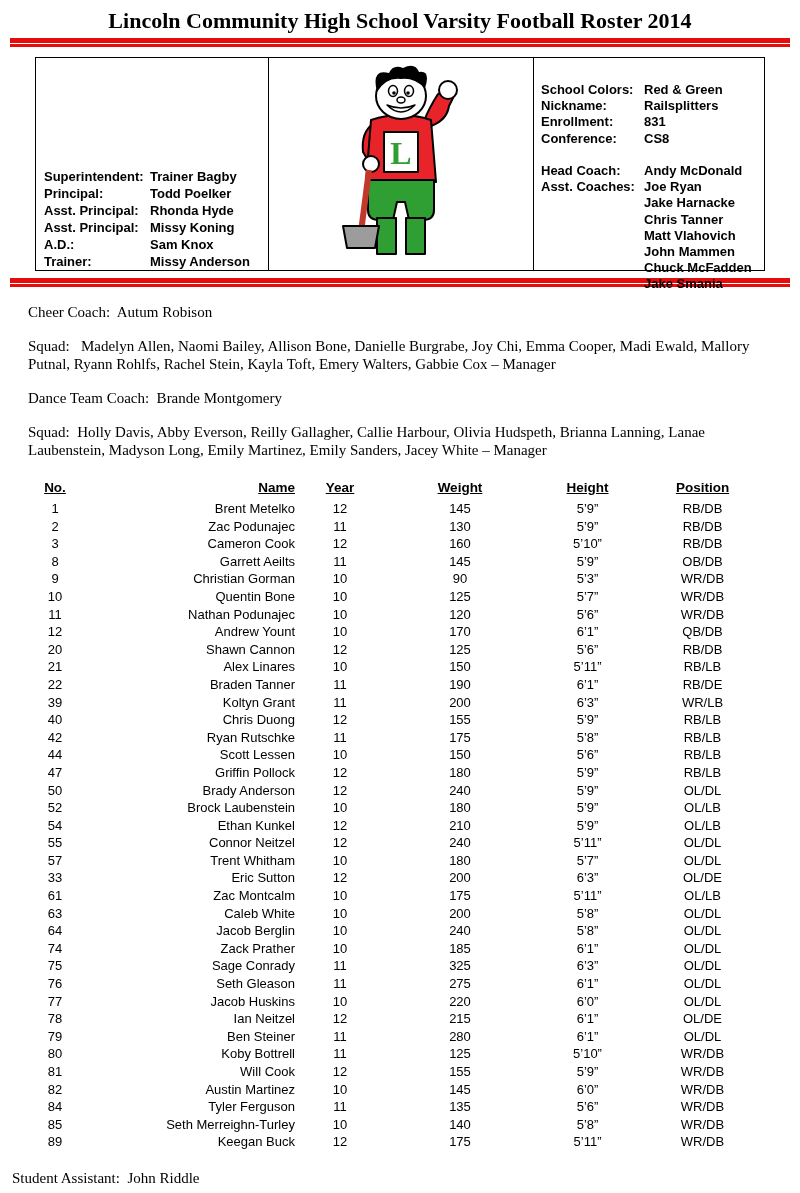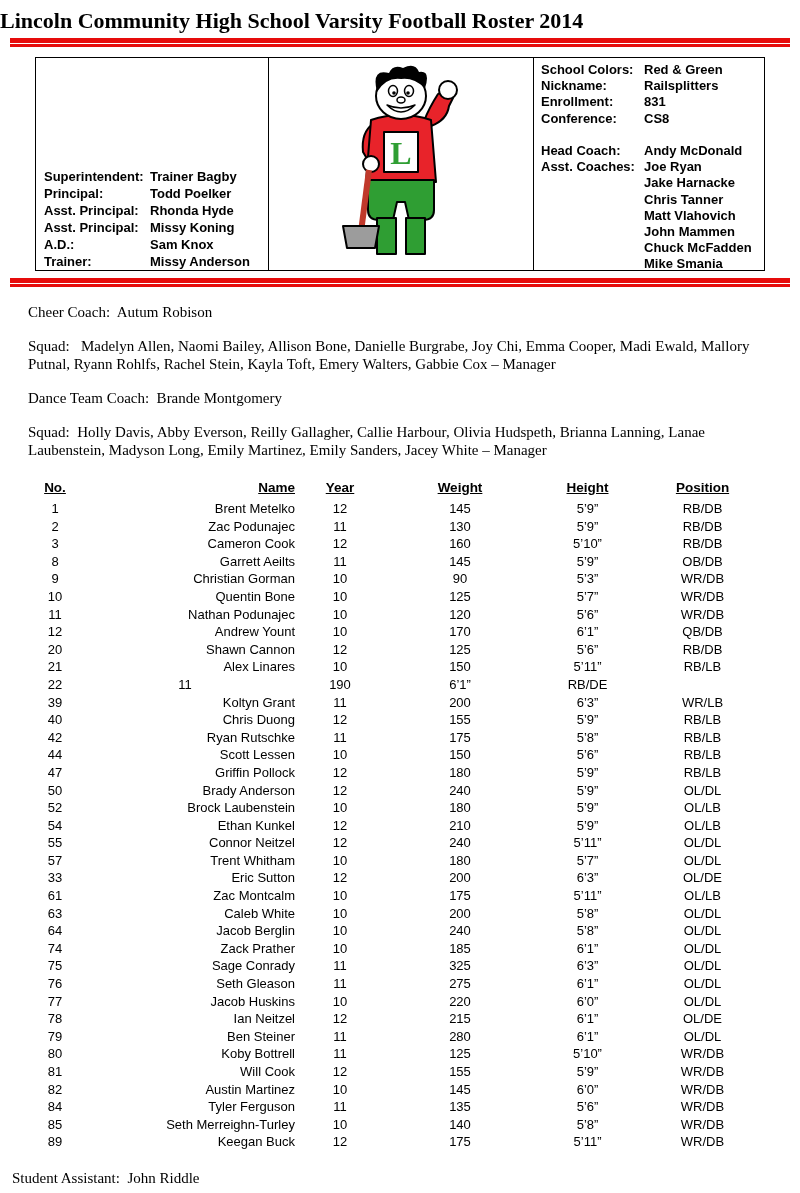--- a/index.html
+++ b/index.html
@@ -4,21 +4,21 @@
 <style>
   * { box-sizing: border-box; }
   html, body { margin: 0; padding: 0; }
   body {
     width: 800px; height: 1193px; overflow: hidden;
     background: #ffffff; color: #000;
     font-family: "Liberation Sans", sans-serif;
   }
   .title {
     font-family: "Liberation Serif", serif;
-    font-weight: bold; font-size: 22px; text-align: left;
+    font-weight: bold; font-size: 22px; text-align: center;
     padding-top: 7px; line-height: 27px;
   }
   .rule {
     height: 9px; margin: 4px 10px 0;
     background: linear-gradient(to bottom,
       var(--rule_red, #e60c0c) 0 58%,
       #ffffff 58% 72%,
       var(--rule_red, #e60c0c) 72% 100%);
   }
   .rule2 { margin-top: 7px; }
@@ -32,21 +32,21 @@
     width: 232px; display: flex; flex-direction: column;
     justify-content: flex-end; padding-left: 8px;
   }
   .kv-row { display: flex; line-height: 17px; min-height: 17px; }
   .kv-label { width: 106px; flex: none; }
   .kv-value { flex: 1; }
   .mascot-box {
     width: 266px; border-left: 1px solid #000; border-right: 1px solid #000;
     display: flex; align-items: center; justify-content: center;
   }
-  .school-box { flex: 1; padding: 4px 0 0 7px; }
+  .school-box { flex: 1; padding: 4px 0 0 7px; margin-top: 20px; }
   .school-box .kv-row { line-height: 16.2px; min-height: 16.2px; }
   .school-box .kv-label { width: 103px; }
 
   .squads {
     margin: 16px 12px 0;
     font-family: "Liberation Serif", serif; font-size: 15px;
   }
   .squads p { margin: 16px; line-height: 18px; white-space: pre-wrap; }
   .squads p.mt { margin-top: 16px; }
 
@@ -212,21 +212,21 @@
           <span class="kv-value">John Mammen</span>
         </div>
 
         <div class="kv-row">
           <span class="kv-label"></span>
           <span class="kv-value">Chuck McFadden</span>
         </div>
 
         <div class="kv-row">
           <span class="kv-label"></span>
-          <span class="kv-value">Mike Smania</span>
+          <span class="kv-value">Jake Smania</span>
         </div>
       </div>
   </div>
 
   <div class="rule rule2"></div>
 
   <div class="squads">
     <p>Cheer Coach:  Autum Robison</p>
     <p>Squad:   Madelyn Allen, Naomi Bailey, Allison Bone, Danielle Burgrabe, Joy Chi, Emma Cooper, Madi Ewald, Mallory Putnal, Ryann Rohlfs, Rachel Stein, Kayla Toft, Emery Walters, Gabbie Cox – Manager</p>
     <p class="mt">Dance Team Coach:  Brande Montgomery</p>
@@ -329,20 +329,21 @@
           <span class="c-no">21</span>
           <span class="c-name">Alex Linares</span>
           <span>10</span>
           <span>150</span>
           <span>5’11”</span>
           <span>RB/LB</span>
         </div>
 
         <div class="r-row">
           <span class="c-no">22</span>
+          <span class="c-name">Braden Tanner</span>
           <span>11</span>
           <span>190</span>
           <span>6’1”</span>
           <span>RB/DE</span>
         </div>
 
         <div class="r-row">
           <span class="c-no">39</span>
           <span class="c-name">Koltyn Grant</span>
           <span>11</span>

